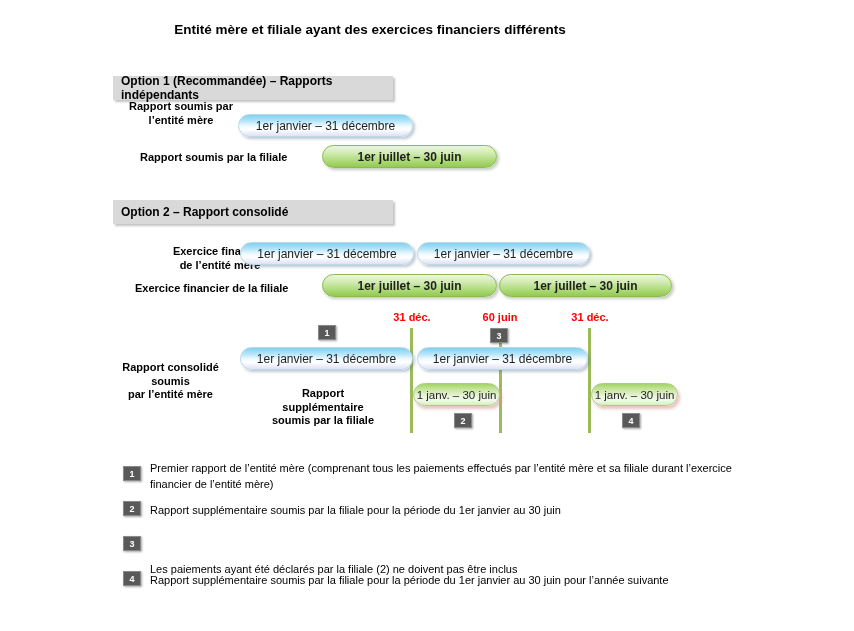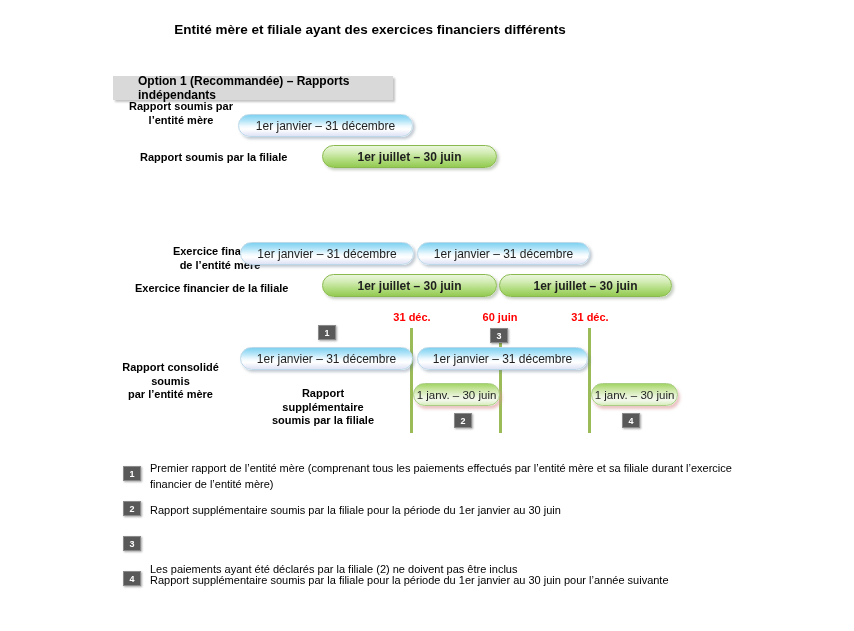--- a/index.html
+++ b/index.html
@@ -7,21 +7,21 @@
     position:relative;width:854px;height:631px;background:#ffffff;
     font-family:"Liberation Sans",sans-serif;color:#000;overflow:hidden;
   }
   .title{
     position:absolute;left:114px;top:22px;width:512px;text-align:center;
     font-size:13.5px;font-weight:bold;
   }
   .section-header{
     position:absolute;left:113px;width:280px;height:24px;background:#d9d9d9;
     box-shadow:2px 2px 2px #c3c3c3;display:flex;align-items:center;
-    padding-left:25px;box-sizing:border-box;font-weight:bold;font-size:12px;
+    padding-left:8px;box-sizing:border-box;font-weight:bold;font-size:12px;
   }
   .hdr1{top:76px;}
   .hdr2{top:200px;}
   .lbl{
     position:absolute;font-weight:bold;font-size:11px;line-height:13.5px;
     text-align:center;
   }
   .lbl-line{display:block;}
   .pill{
     position:absolute;height:23px;border-radius:13px;display:flex;
@@ -107,20 +107,21 @@
 
   <div class="lbl o1-parent-lbl">
     <span class="lbl-line">Rapport soumis par</span>
     <span class="lbl-line">l’entité mère</span>
   </div>
   <div class="pill blue o1-parent-pill">1er janvier – 31 décembre</div>
 
   <div class="lbl o1-filiale-lbl">Rapport soumis par la filiale</div>
   <div class="pill green o1-filiale-pill">1er juillet – 30 juin</div>
 
+  <div class="section-header hdr2">Option 2 – Rapport consolidé</div>
 
   <div class="lbl o2-parent-lbl">
     <span class="lbl-line">Exercice financier</span>
     <span class="lbl-line">de l’entité mère</span>
   </div>
   <div class="pill blue o2-blue1">1er janvier – 31 décembre</div>
   <div class="pill blue o2-blue2">1er janvier – 31 décembre</div>
 
   <div class="lbl o2-filiale-lbl">Exercice financier de la filiale</div>
   <div class="pill green o2-green1">1er juillet – 30 juin</div>

